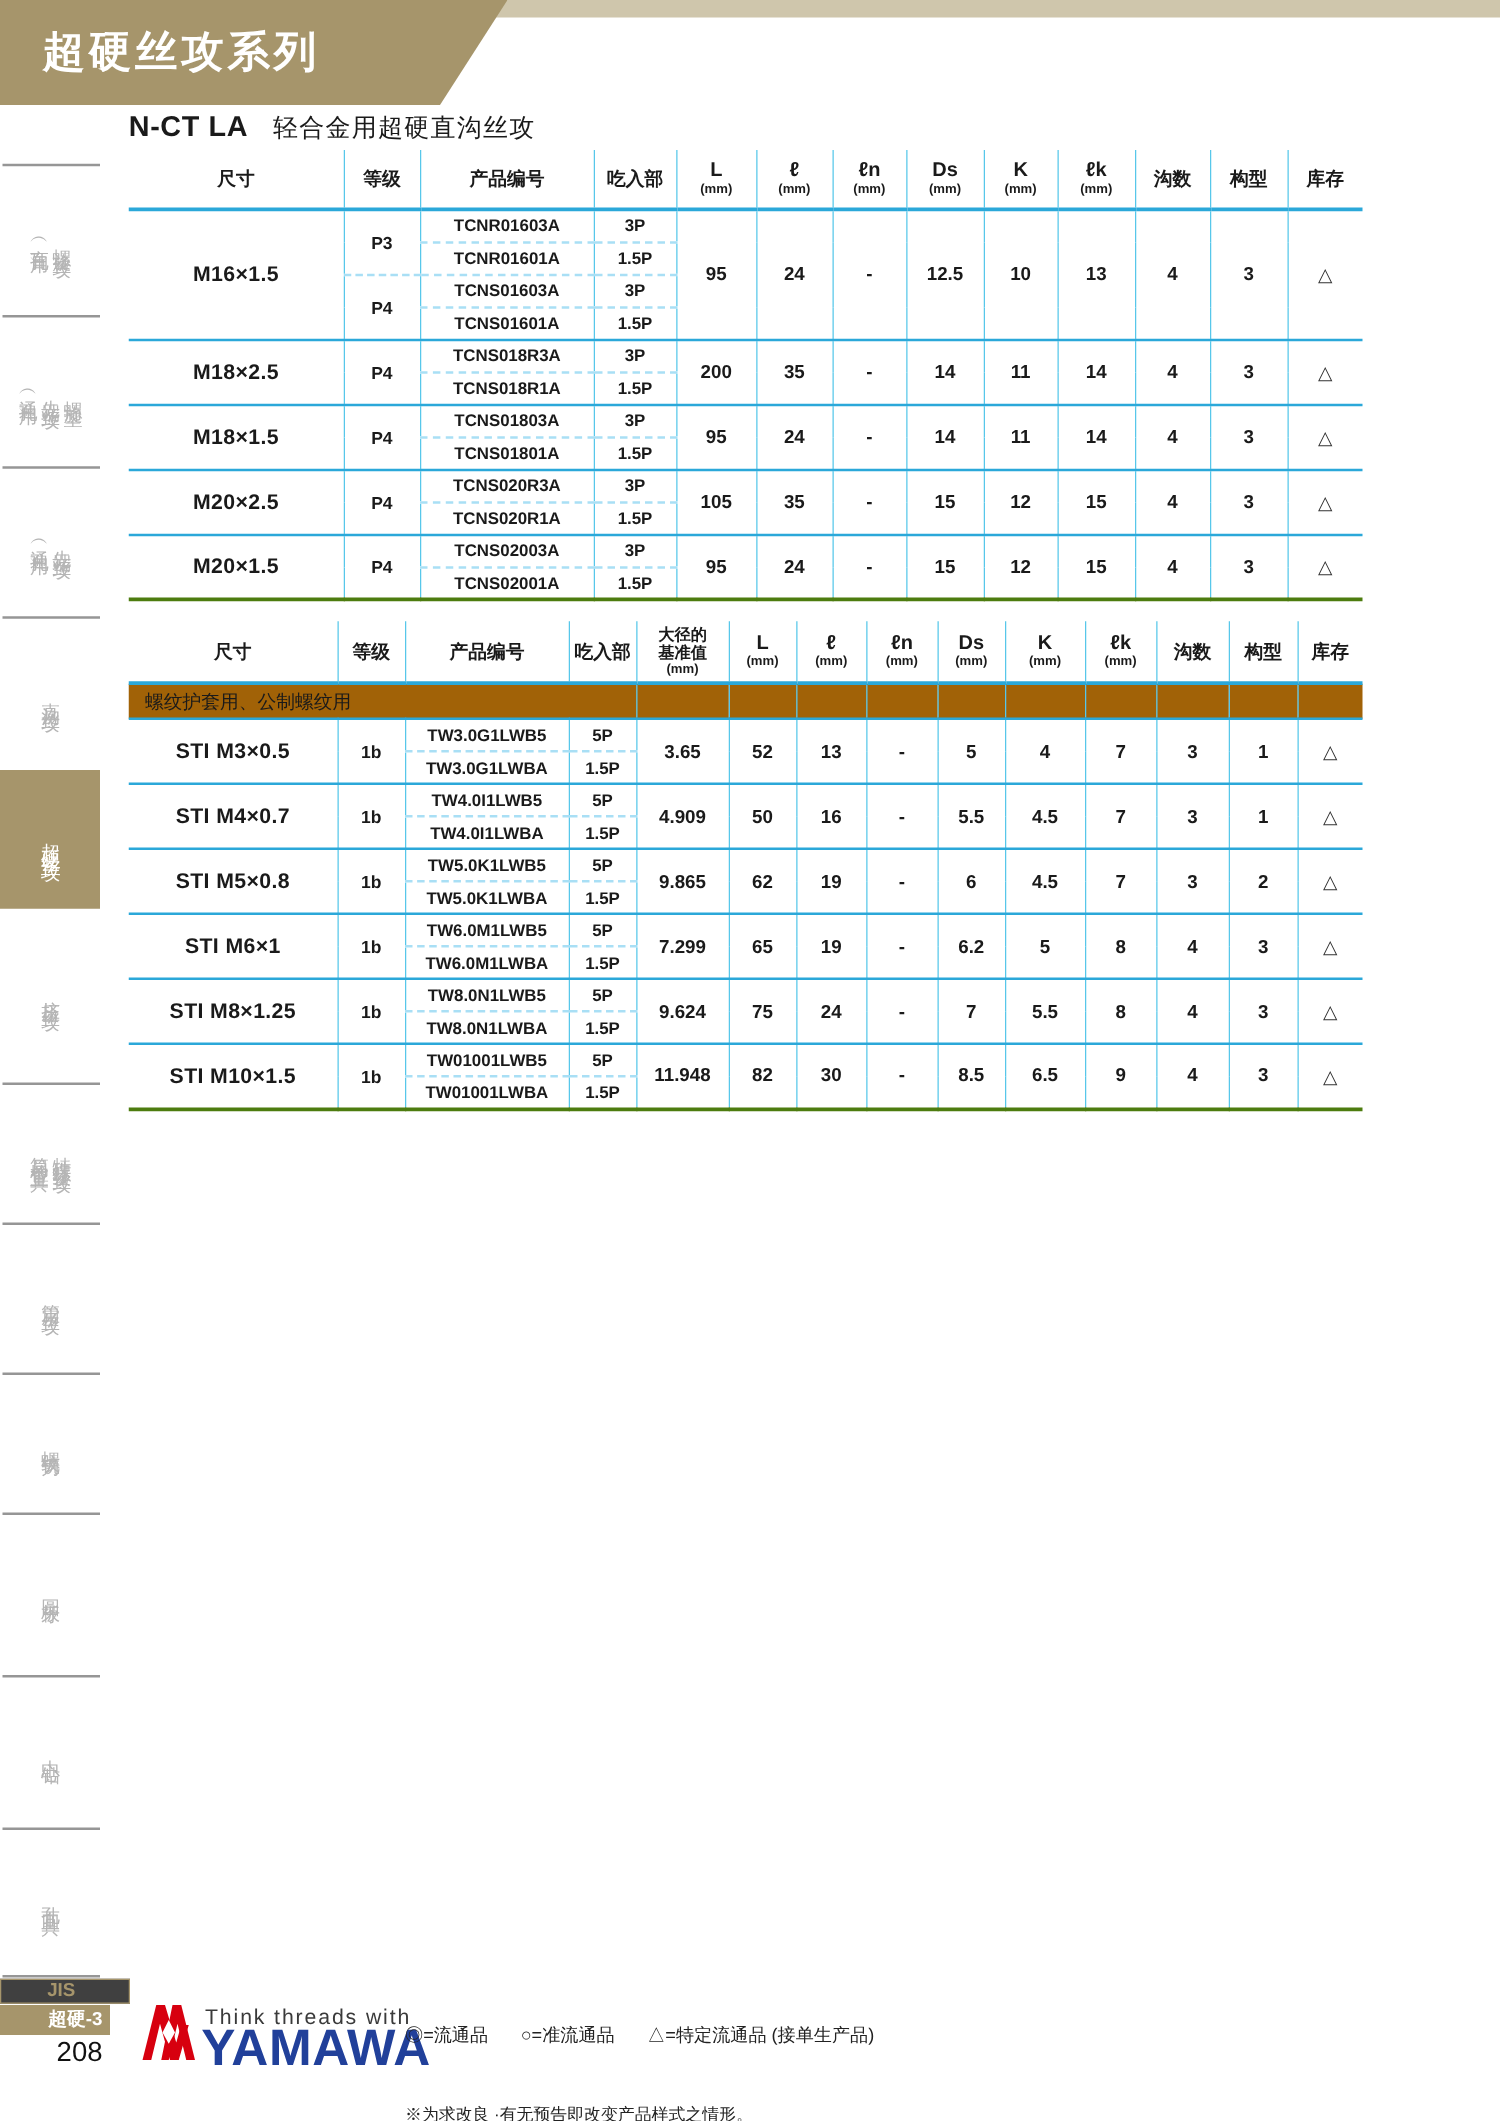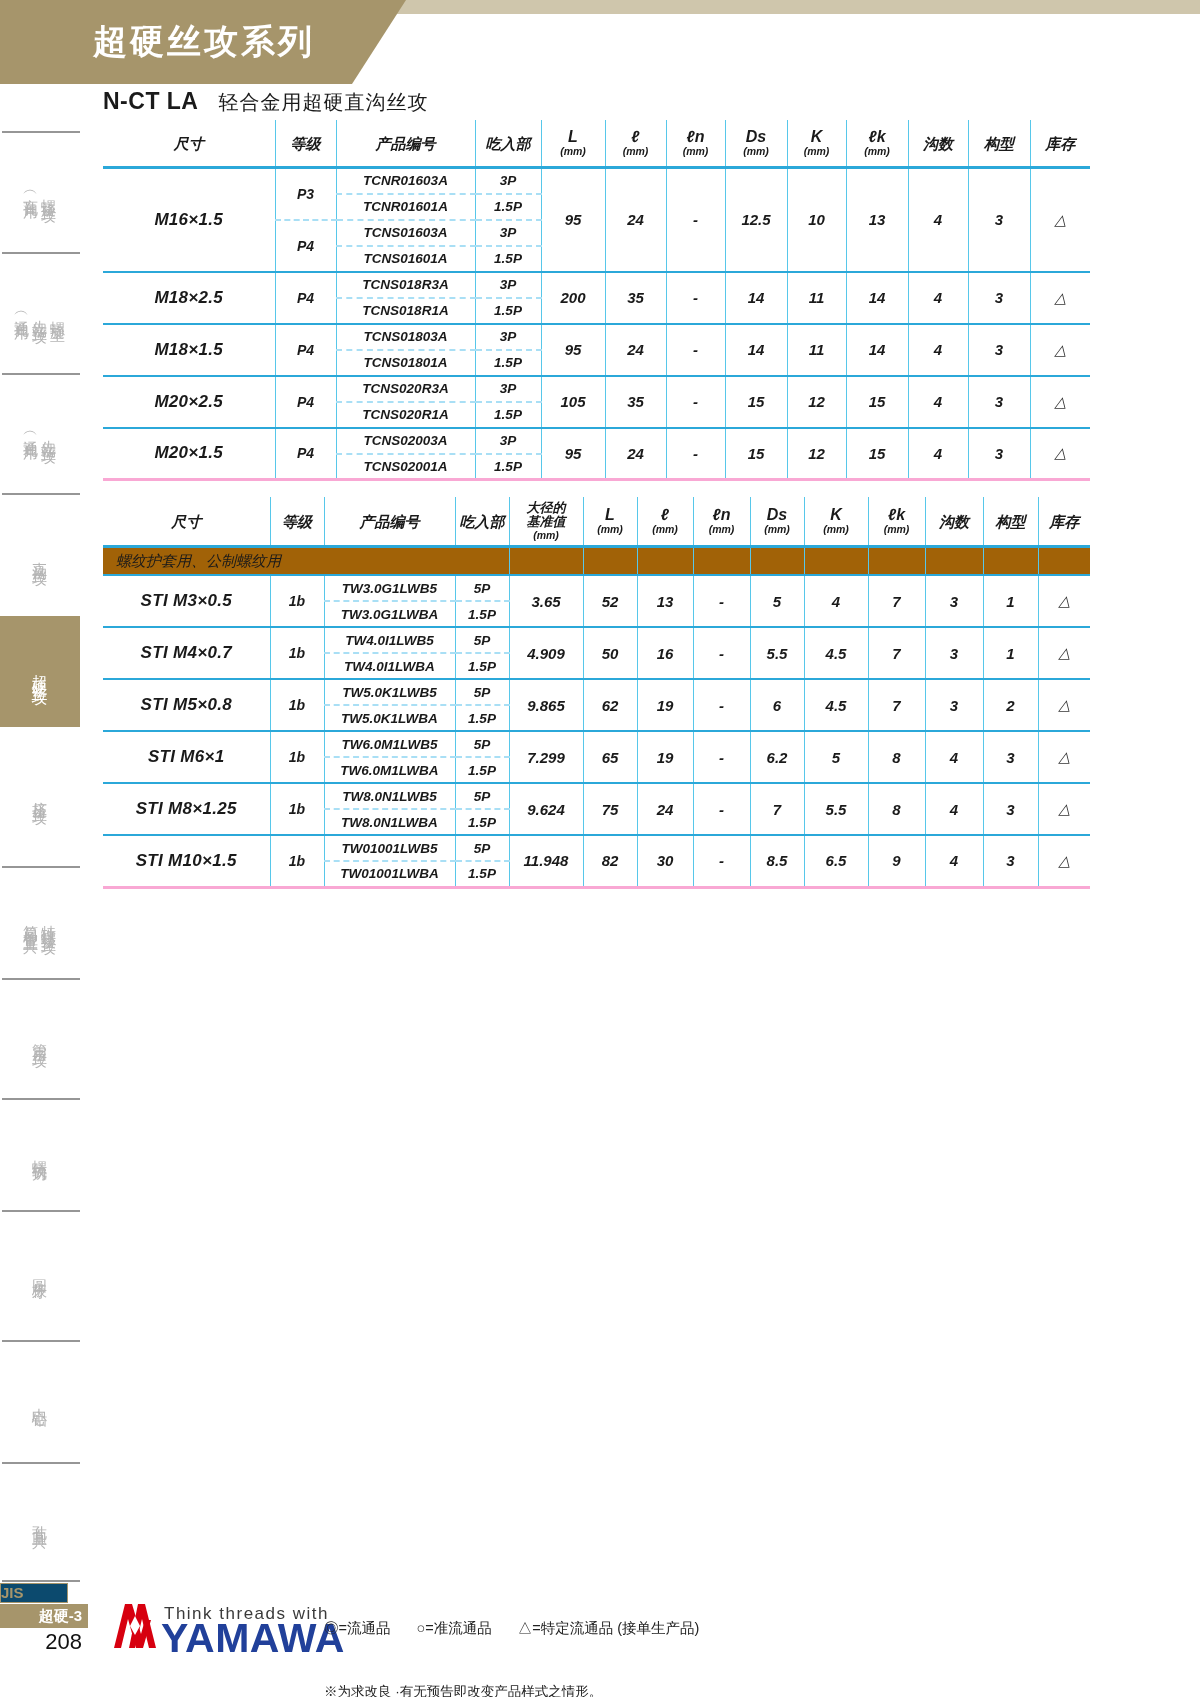--- a/index.html
+++ b/index.html
@@ -4,60 +4,60 @@
 <style>
   html,body{margin:0;padding:0;}
   body{
     width:1200px;height:1697px;position:relative;background:#fff;
     font-family:"Liberation Sans", sans-serif;color:#1a1a1a;overflow:hidden;
   }
   
   .banner-strip{position:absolute;left:360px;top:0;right:0;height:14px;background:#cfc6ac;z-index:1;}
   .banner{position:absolute;left:0;top:0;width:406px;height:84px;background:#a6956b;z-index:2;
     clip-path:polygon(0 0,100% 0,86.7% 100%,0 100%);display:flex;align-items:center;}
-  .banner-title{margin-left:93px;font-size:34px;font-weight:700;color:#fff;letter-spacing:3px;}
+  .banner-title{margin-left:34px;font-size:34px;font-weight:700;color:#fff;letter-spacing:3px;}
   
   .section{position:absolute;left:103px;top:88px;display:flex;align-items:baseline;z-index:2;}
   .section-code{font-size:23px;font-weight:700;letter-spacing:0.5px;}
   .section-name{font-size:20px;font-weight:500;margin-left:20px;letter-spacing:1px;}
   
   .sep{position:absolute;left:2px;width:78px;height:2px;background:#969696;}
   .v-item{position:absolute;left:0;width:80px;display:flex;flex-direction:row-reverse;
     justify-content:center;align-items:center;gap:1px;color:#b5b5b5;transform:translateY(-50%);}
   .v-item span{writing-mode:vertical-rl;font-size:15px;letter-spacing:3px;line-height:17px;}
   .v-item.active{background:#a6956b;color:#fff;transform:none;height:111px;}
   .v-item.active span{font-size:16px;letter-spacing:5px;}
   
   .twrap{position:absolute;left:103px;z-index:2;}
   table{border-collapse:collapse;table-layout:fixed;}
   td,th{padding:0;text-align:center;vertical-align:middle;border-left:1px solid #57c7ea;}
   .c0{border-left:none !important;}
   thead th{height:46px;border-bottom:3px solid #2ba8d9;}
   .t2 thead th{height:48px;}
   tbody.blk{border-top:2px solid #2ba8d9;}
   tbody.first{border-top:none;}
-  table{border-bottom:3px solid #f9a8d4;font-style:italic;}
+  table{border-bottom:3px solid #4d7c0f;}
   tr{height:26px;}
   .hl{font-size:15px;font-weight:700;line-height:17px;}
   .hletter{font-size:16px;font-weight:700;line-height:16px;}
   .hu{font-size:10.5px;font-weight:700;line-height:12px;}
   .hwrap{width:48px;margin:0 auto;font-size:13px;font-weight:700;line-height:14px;}
   .sz{font-size:17px;font-weight:700;letter-spacing:0.3px;}
   .gr{font-size:14px;font-weight:700;}
   .pn{font-size:13.5px;font-weight:700;}
   .ch{font-size:13.5px;font-weight:700;}
   .nv{font-size:15px;font-weight:700;}
   .tri{font-size:15px;font-weight:400;color:#333;}
   .dash{border-top:2px dashed #a9dff5;}
   .subh td{background:#a16207;height:26px;}
   .subh .stxt{text-align:left;padding-left:13px;font-size:15px;font-weight:500;}
   
-  .jis-badge{position:absolute;left:0;top:1583px;width:68px;height:20px;box-sizing:border-box;
-    border:1px solid #a6956b;background:#0c4a6e;color:#a6956b;font-weight:700;font-size:15px;
-    line-height:18px;text-align:left;padding-right:6px;}
+  .jis-badge{position:absolute;left:0;top:1583px;width:104px;height:20px;box-sizing:border-box;
+    border:1px solid #a6956b;background:#404040;color:#a6956b;font-weight:700;font-size:15px;
+    line-height:18px;text-align:center;padding-right:6px;}
   .series-badge{position:absolute;left:0;top:1604px;width:88px;height:24px;box-sizing:border-box;
     background:#a6956b;color:#fff;font-weight:700;font-size:15px;line-height:24px;text-align:right;padding-right:6px;}
   .page-num{position:absolute;left:0;top:1629px;width:82px;text-align:right;font-size:22px;color:#111;}
   .logo{position:absolute;left:112px;top:1602px;}
   .tagline{position:absolute;left:164px;top:1604px;font-size:17px;color:#3a3a3a;letter-spacing:1.5px;font-weight:500;}
   .wordmark{position:absolute;left:161px;top:1615px;font-size:41px;font-weight:700;color:#21409a;letter-spacing:0.5px;}
   .legend{position:absolute;left:324px;top:1619px;font-size:14.5px;color:#222;}
   .legend span{margin-right:22px;}
   .note{position:absolute;left:324px;top:1639px;font-size:13.5px;color:#222;margin-top:44px;}
 </style>

